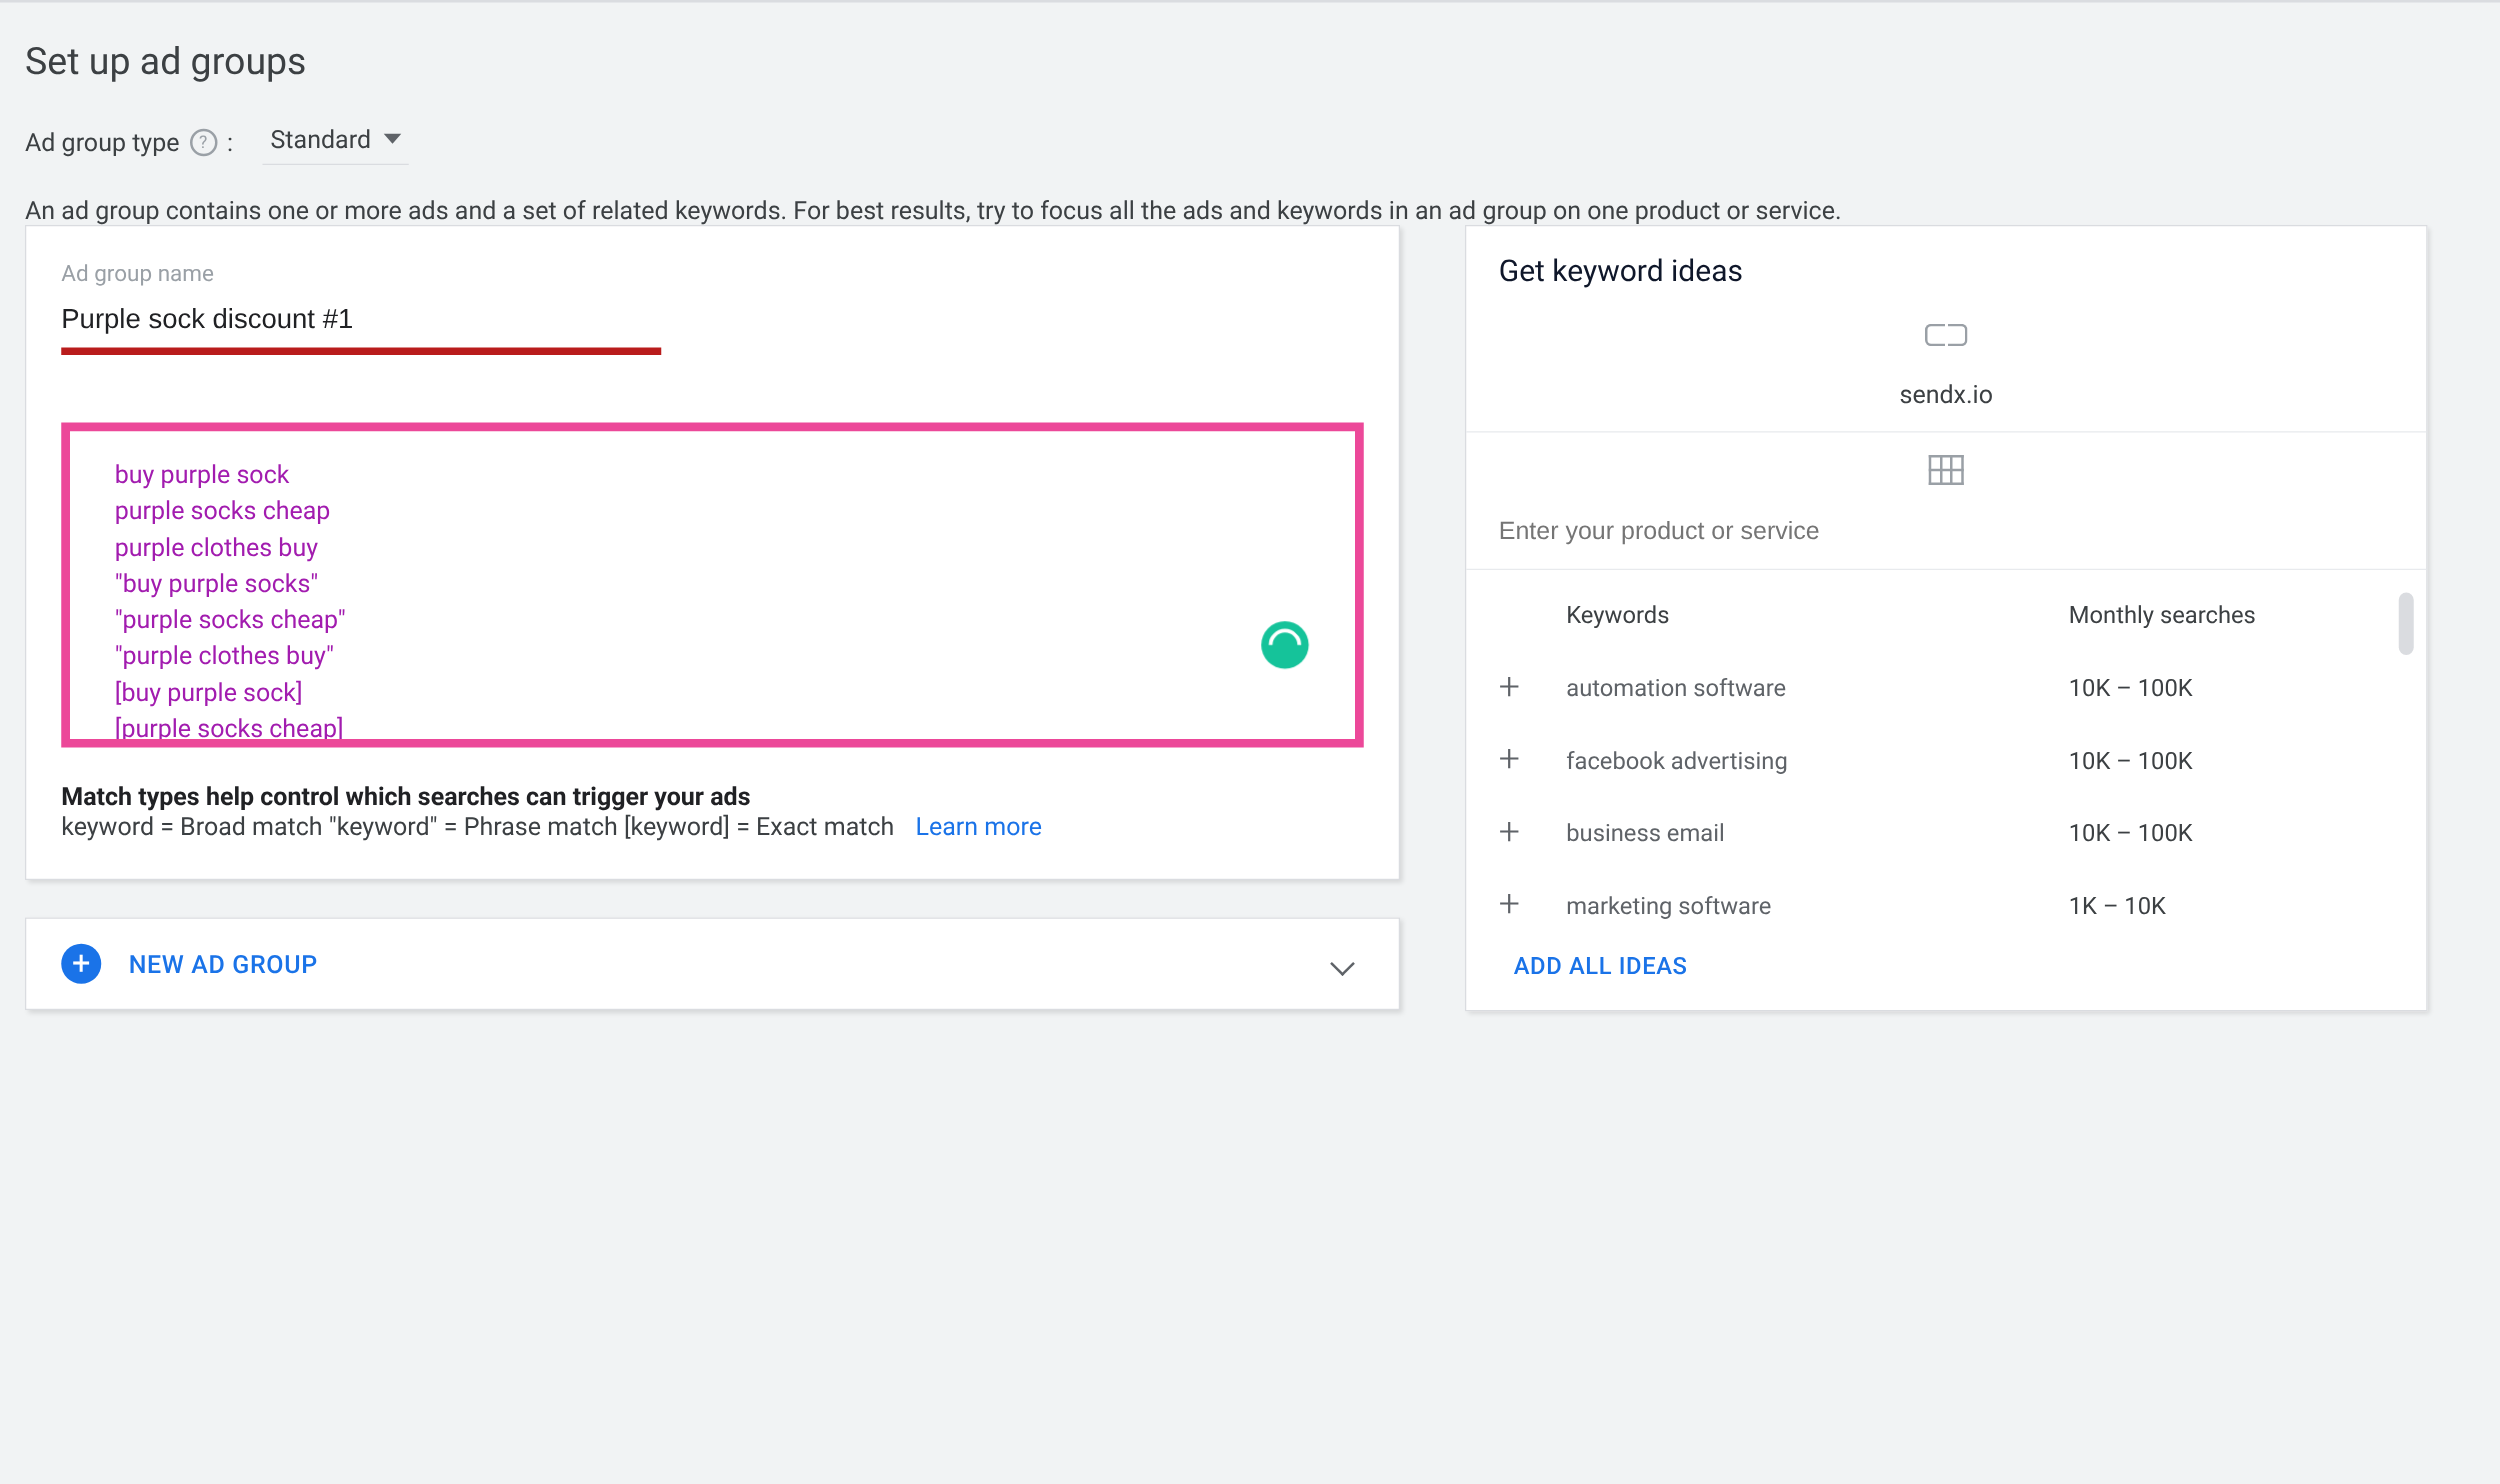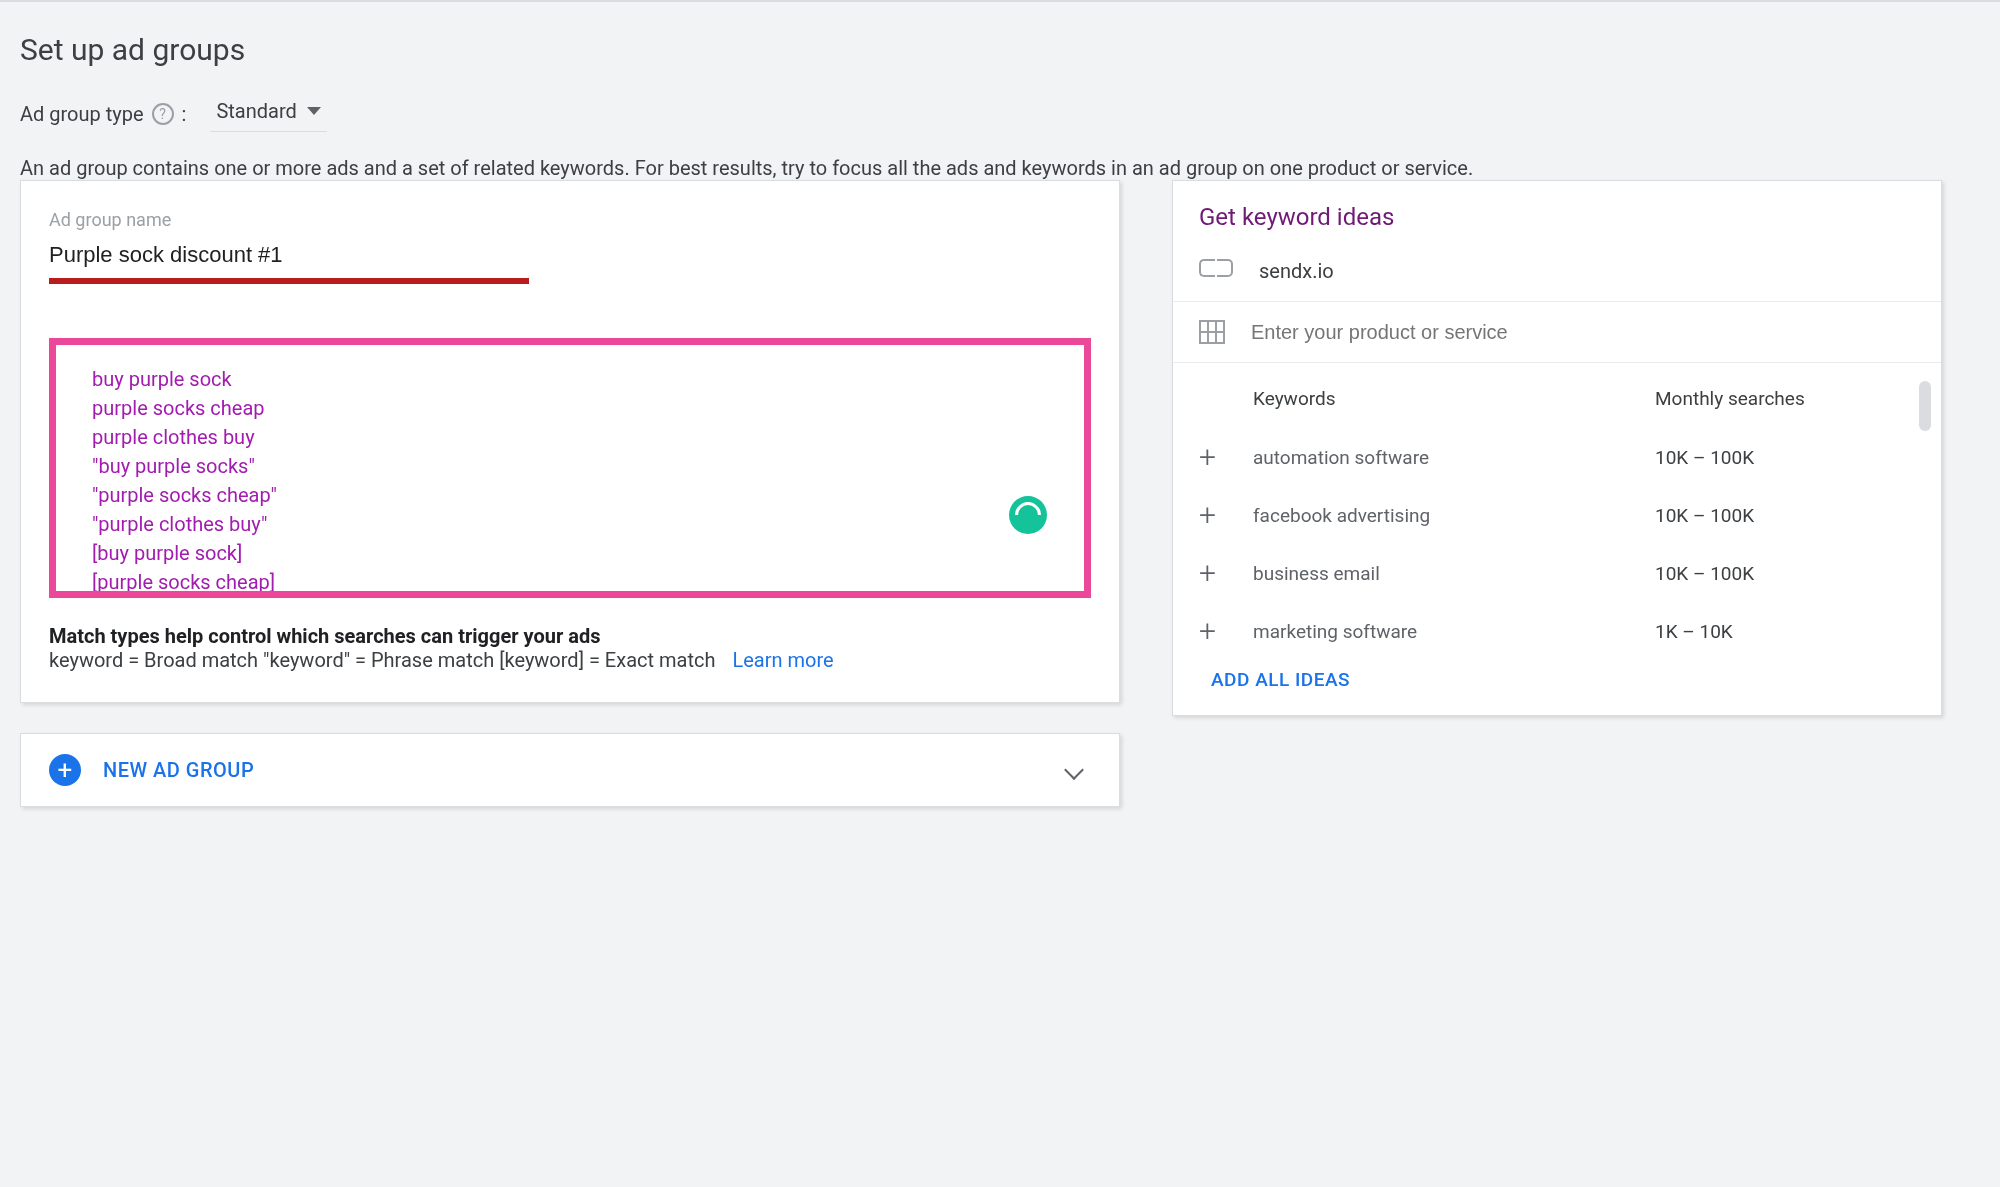--- a/index.html
+++ b/index.html
@@ -201,28 +201,30 @@
     font-size: 19px;
     letter-spacing: 0.5px;
     font-weight: 500;
     cursor: pointer;
   }
   .ideas-card {
     padding: 22px 0 20px 0;
   }
   .ideas-title {
     font-size: 24px;
-    color: #701a75;
+    color: #0f172a;
     padding: 0 44px 10px 26px;
   }
   .idea-input-row {
     display: flex;
+    align-items: center;
     gap: 26px;
     padding: 18px 26px;
     border-bottom: 1px solid #e8eaed;
+    flex-direction: column;
   }
   .idea-input-row:first-of-type {
     border-top: none;
   }
   .link-icon {
     width: 34px; height: 18px;
     display: inline-block;
     position: relative;
   }
   .link-icon::before, .link-icon::after {

